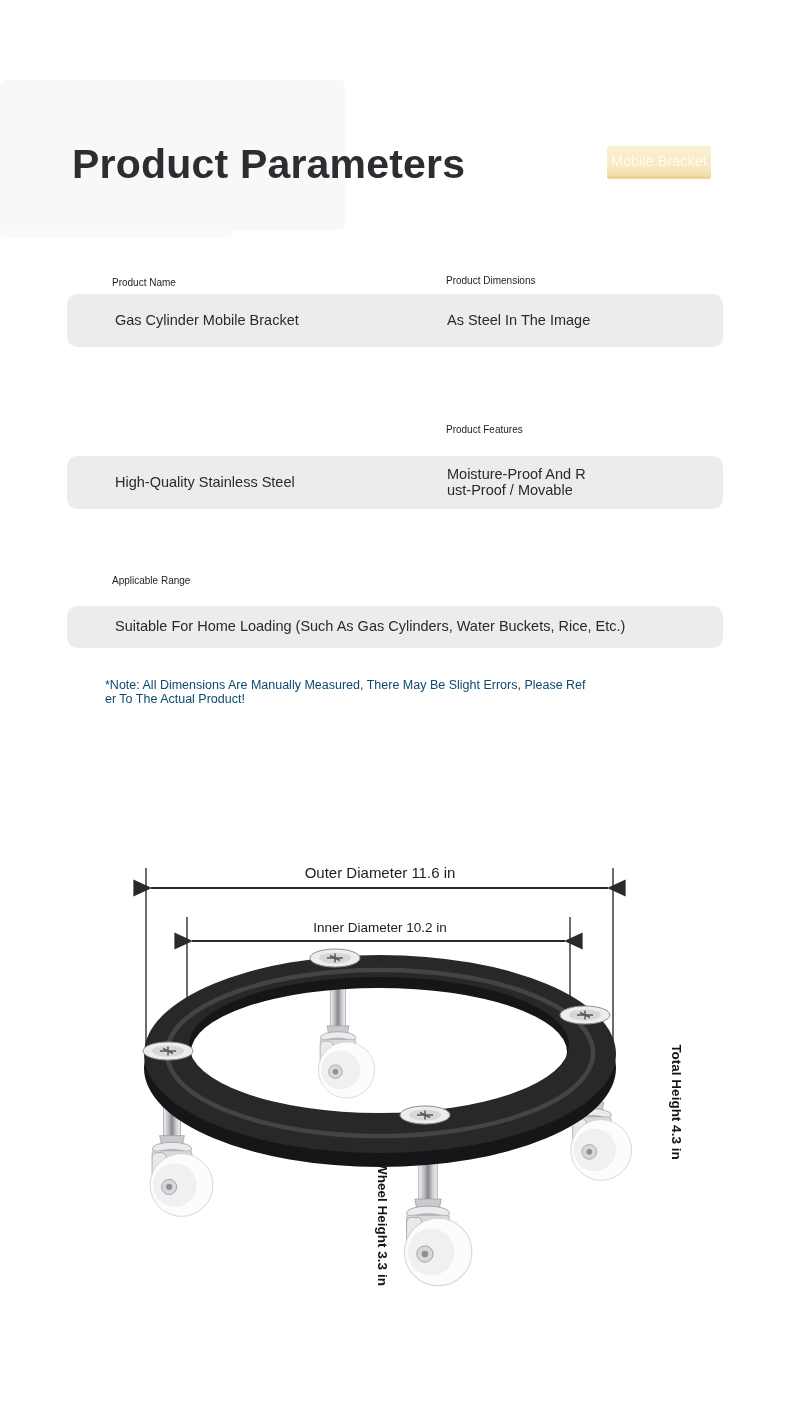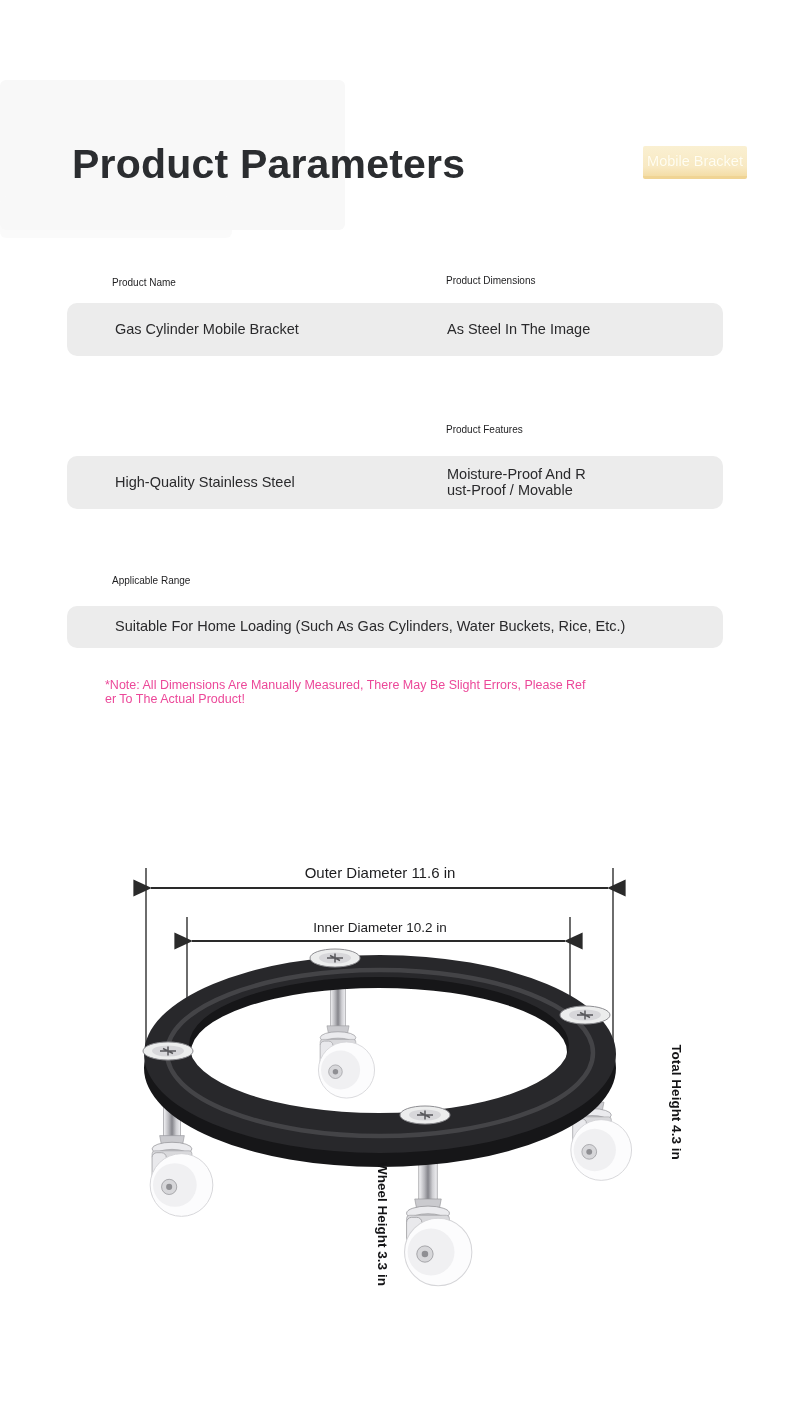--- a/index.html
+++ b/index.html
@@ -11,54 +11,54 @@
   
   .page-title{
     position:absolute;left:72px;top:141px;font-size:41px;font-weight:700;
     color:#2b2d30;letter-spacing:0.2px;text-align:right;
   }
   .badge{
     position:absolute;left:607px;top:146px;width:104px;height:30px;
     background:linear-gradient(180deg,#faf0d2 0%,#f8e9c3 70%,#f4dda6 100%);
     border-bottom:3px solid #f0d494;border-radius:2px;
     display:flex;align-items:center;justify-content:center;
-    font-size:14.5px;color:#fffdf2;text-shadow:0 0 1px #f3e3b6;margin-left:36px;
+    font-size:14.5px;color:#fffdf2;text-shadow:0 0 1px #f3e3b6;
   }
   
   .field-label{
     position:absolute;font-size:10px;color:#1d1d1f;
   }
   .bar{
     position:absolute;left:67px;width:656px;background:#ececec;border-radius:10px;
     display:flex;align-items:center;
   }
   .bar .cell-left{position:absolute;left:48px;top:0;height:100%;display:flex;align-items:center;}
   .bar .cell-right{position:absolute;left:380px;top:0;height:100%;display:flex;align-items:center;}
   .value-text{font-size:14.5px;color:#2a2a2c;line-height:1.05;}
   .wrap-narrow{width:142px;word-break:break-all;}
   .note{
     position:absolute;left:105px;top:678px;width:482px;
-    font-size:12.5px;line-height:1.15;color:#ec4899;word-break:break-all;
+    font-size:12.5px;line-height:1.15;color:#0c4a6e;word-break:break-all;
   }
   .diagram{position:absolute;left:0;top:840px;width:632px;height:530px;}
   svg text{font-family:"Liberation Sans", sans-serif;}
 </style>
 </head>
 <body>
 
 <div class="bg-patch" style="left:0;top:80px;width:345px;height:150px;"></div>
 <div class="bg-patch" style="left:0;top:196px;width:232px;height:42px;opacity:.7;"></div>
 
 <div class="page-title">Product Parameters</div>
 <div class="badge">Mobile Bracket</div>
 
 <div class="field-label" style="left:112px;top:277px;">Product Name</div>
 <div class="field-label" style="left:446px;top:275px;">Product Dimensions</div>
 
-<div class="bar" style="top:303px;height:53px;">
+<div class="bar" style="top:294px;height:53px;">
   <div class="cell-left">
       <span class="value-text">Gas Cylinder Mobile Bracket</span>
     </div>
   <div class="cell-right">
       <span class="value-text">As Steel In The Image</span>
     </div>
 </div>
 
 <div class="field-label" style="left:112px;top:426px;margin-top:36px;">Product Material</div>
 <div class="field-label" style="left:446px;top:424px;">Product Features</div>

